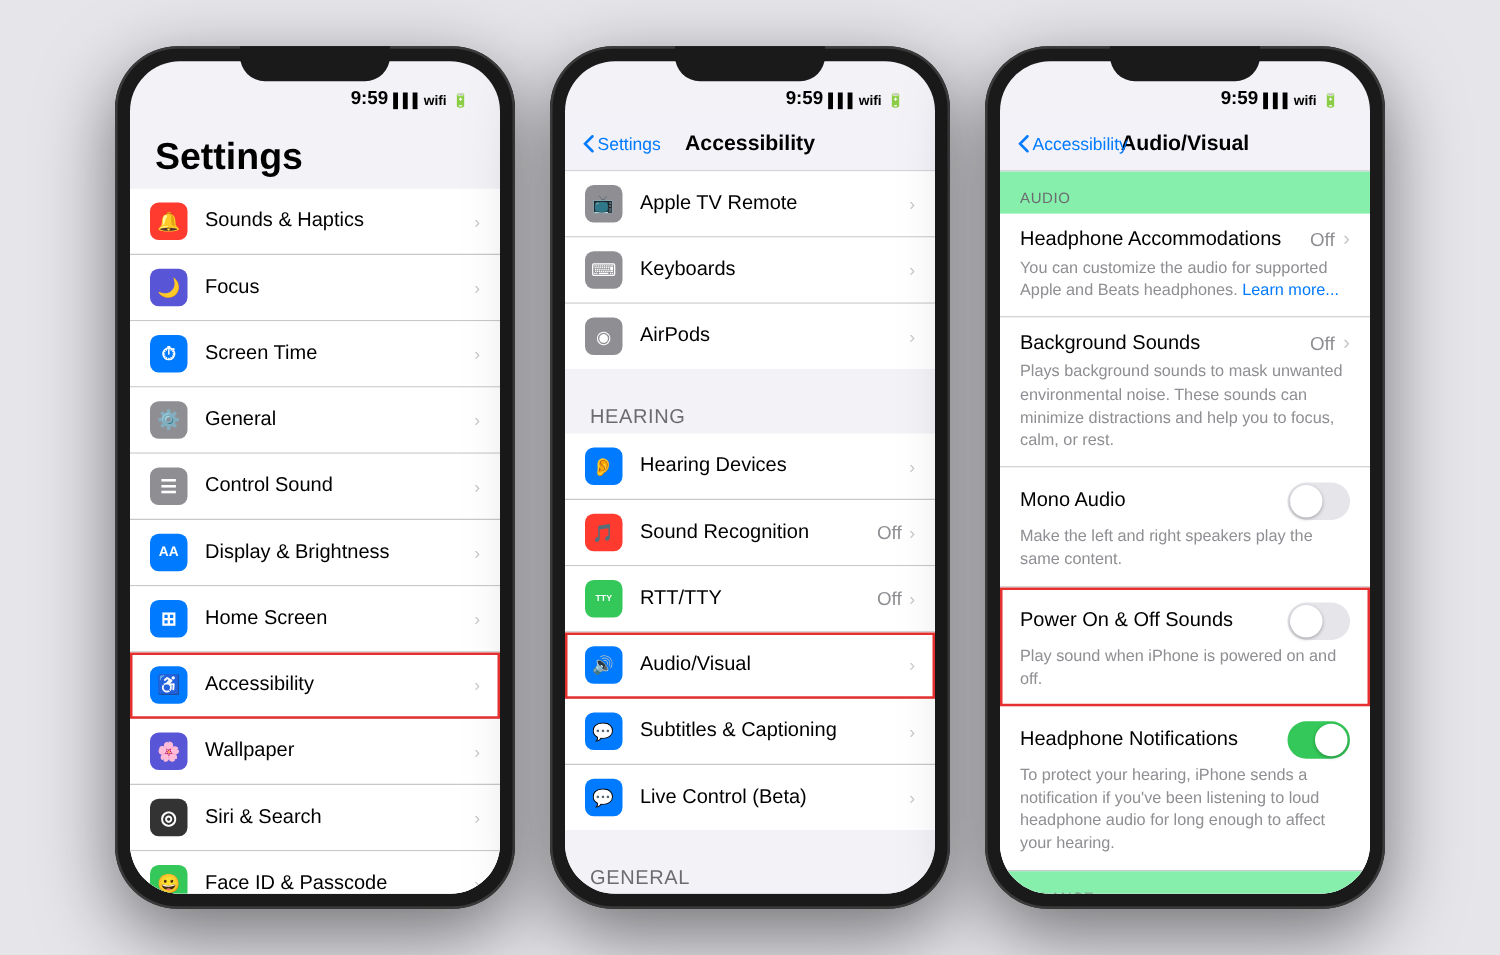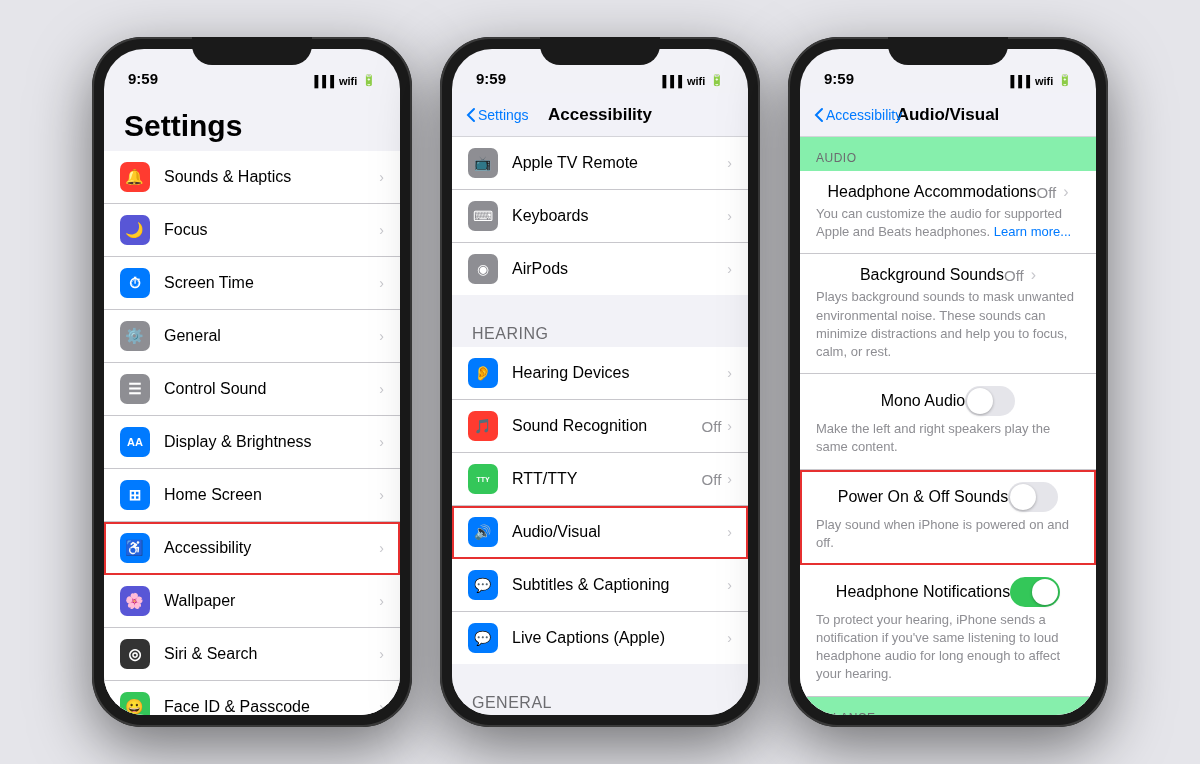--- a/index.html
+++ b/index.html
@@ -47,21 +47,21 @@
       height: 28px;
       background: #1a1a1a;
       border-radius: 0 0 20px 20px;
       z-index: 10;
     }
     
     .status-bar {
       height: 44px;
       display: flex;
       align-items: flex-end;
-      justify-content: space-between;
+      justify-content: flex-end;
       padding: 0 24px 6px;
       font-size: 13px;
       font-weight: 600;
       background: transparent;
       flex-shrink: 0;
       position: relative;
       z-index: 5;
     }
     .status-time { font-size: 15px; font-weight: 600; }
     .status-icons { display: flex; gap: 5px; align-items: center; font-size: 11px; }
@@ -188,21 +188,21 @@
       background: #86efac;
     }
     .setting-detail-row {
       background: #fff;
       padding: 12px 16px;
       border-bottom: 0.5px solid #c8c7cc;
     }
     .setting-detail-top {
       display: flex;
       align-items: center;
-      justify-content: center;
+      justify-content: space-between;
     }
     .setting-detail-label { font-size: 16px; color: #000; }
     .setting-detail-value { color: #8e8e93; font-size: 15px; margin-right: 4px; }
     .setting-detail-desc {
       font-size: 13px;
       color: #8e8e93;
       margin-top: 4px;
       line-height: 1.4;
     }
     .link-text { color: #007aff; }
@@ -384,21 +384,21 @@
       <span class="row-chevron">›</span>
     </div>
             <div class="settings-row">
       <div class="row-icon" style="background:#007aff; font-size:14px; font-weight:400;">💬</div>
       <span class="row-text">Subtitles &amp; Captioning</span>
 
       <span class="row-chevron">›</span>
     </div>
             <div class="settings-row">
       <div class="row-icon" style="background:#007aff; font-size:14px; font-weight:400;">💬</div>
-      <span class="row-text">Live Captions (Apple)</span>
+      <span class="row-text">Live Control (Beta)</span>
 
       <span class="row-chevron">›</span>
     </div>
           </div>
           <div class="section-label">GENERAL</div>
           <div class="settings-card">
             <div class="settings-row">
       <div class="row-icon" style="background:#8e8e93; font-size:14px; font-weight:400;">🔒</div>
       <span class="row-text">Guided Access</span>
       <span class="row-value">Off</span>
@@ -484,21 +484,21 @@
     <div class="setting-detail-desc">Play sound when iPhone is powered on and off.</div>
   </div>
 
   <div class="setting-detail-row">
     <div class="setting-detail-top">
       <span class="setting-detail-label">Headphone Notifications</span>
       <div class="toggle toggle-on">
         <div class="toggle-thumb"></div>
       </div>
     </div>
-    <div class="setting-detail-desc">To protect your hearing, iPhone sends a notification if you've same listening to loud headphone audio for long enough to affect your hearing.</div>
+    <div class="setting-detail-desc">To protect your hearing, iPhone sends a notification if you've been listening to loud headphone audio for long enough to affect your hearing.</div>
   </div>
 
   <div class="audio-section-label">BALANCE</div>
   <div style="background:#fff;padding:10px 16px 8px;">
     <div class="balance-top">
       <span>L</span>
       <span class="balance-center">0.00</span>
       <span>R</span>
     </div>
     <div class="slider-track">

